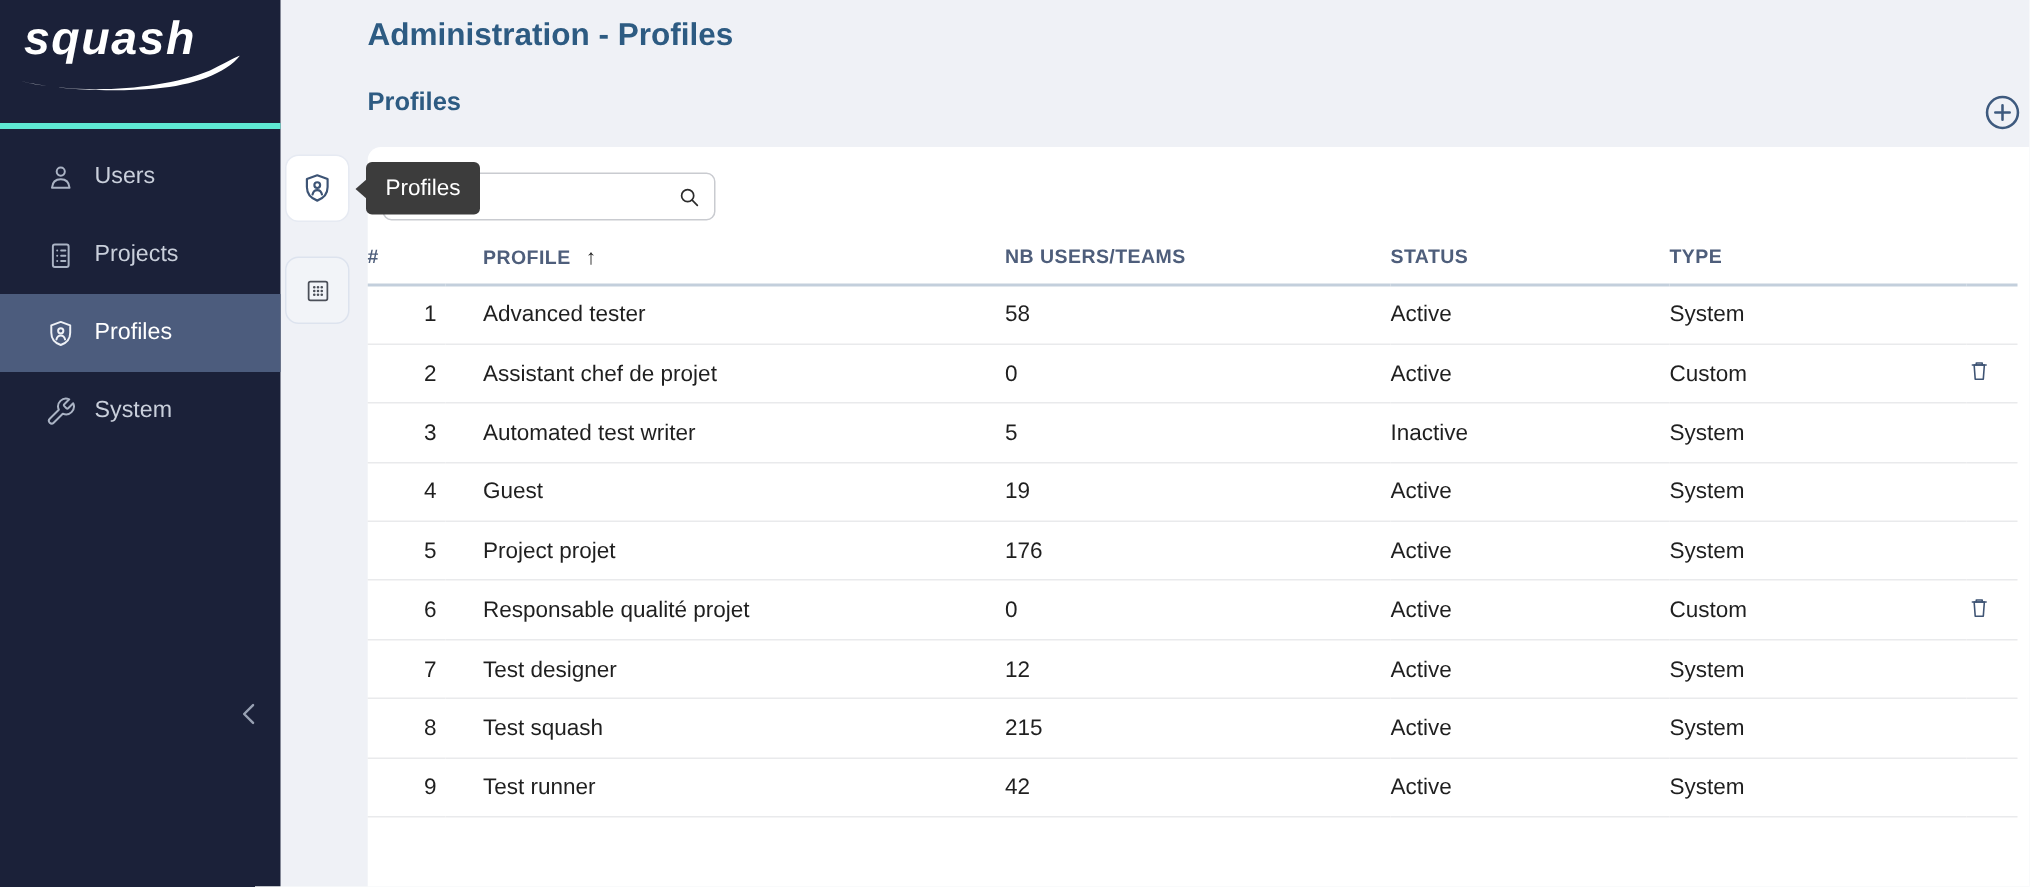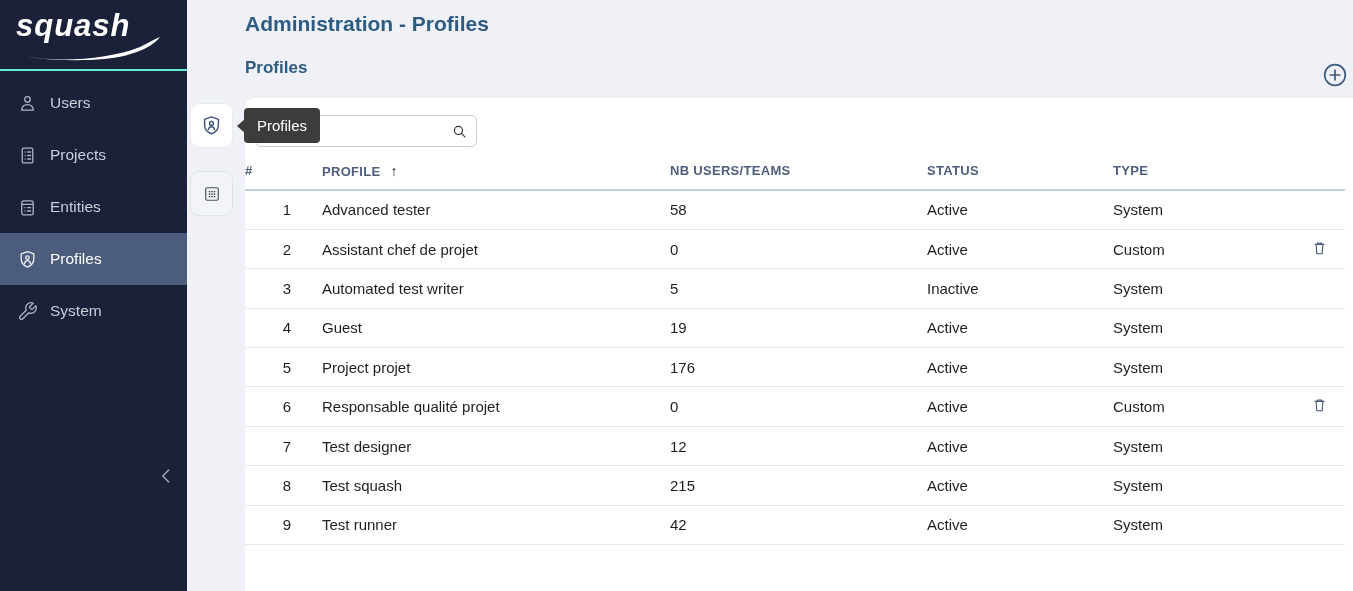--- a/index.html
+++ b/index.html
@@ -9,26 +9,26 @@
     --c-row_border:#e9eaec; --c-header_border:#c3cfdc; --c-body_text:#1f1f1f;
   }
   *{margin:0;padding:0;box-sizing:border-box;}
   html,body{width:1353px;height:591px;overflow:hidden;}
   body{font-family:"Liberation Sans","DejaVu Sans",sans-serif;background:var(--c-rail_bg);position:relative;}
   svg{display:block;}
   .ic svg{width:100%;height:100%;fill:none;stroke:currentColor;stroke-width:1.5;stroke-linecap:round;stroke-linejoin:round;}
 
   
   .sidebar{position:absolute;left:0;top:0;bottom:0;width:187px;background:var(--c-sidebar_bg);z-index:3;}
-  .logo{height:71px;position:relative;border-bottom:2px solid #5eead4;cursor:pointer;}
+  .logo{height:86px;position:relative;border-bottom:4px solid #5eead4;cursor:pointer;}
   .logo-text{position:absolute;left:16px;top:8px;color:#fff;font-size:31px;font-weight:bold;font-style:italic;letter-spacing:1px;}
   .logo-swoosh{position:absolute;left:10px;top:37px;width:152px;height:26px;}
   .logo-swoosh svg{width:100%;height:100%;}
   .nav{margin-top:6px;}
-  .nav-item{height:52px;display:flex;align-items:center;padding-left:17px;cursor:pointer;color:var(--c-sidebar_text);}
+  .nav-item{height:52px;display:flex;align-items:center;padding-left:30px;cursor:pointer;color:var(--c-sidebar_text);}
   .nav-item .nav-icon{width:21px;height:21px;color:#aab3c4;margin-right:12px;flex:none;}
   .nav-item .nav-label{font-size:15.5px;}
   .nav-item.active{background:var(--c-sidebar_active_bg);color:#fff;}
   .nav-item.active .nav-icon{color:#eef1f6;}
   .collapse-btn{position:absolute;right:8px;top:462px;width:26px;height:28px;color:#98a1b3;cursor:pointer;}
 
   
   .rail{position:absolute;left:187px;top:0;bottom:0;width:58px;background:var(--c-rail_bg);z-index:2;}
   .rail-btn{position:absolute;left:3px;width:43px;height:45px;border-radius:9px;display:flex;align-items:center;justify-content:center;cursor:pointer;}
   .rail-btn-profiles{top:103px;background:#fff;border:1px solid #e6eaf2;color:var(--c-accent_icon);}
@@ -89,29 +89,20 @@
     <span class="nav-label">Users</span>
   </div>
       <div class="nav-item">
     <span class="nav-icon ic">
           <svg viewBox="0 0 24 24">
             <rect x="6" y="3.5" width="12" height="17" rx="1.5"></rect>
             <path d="M9.3 8h.01M12.3 8h3.2M9.3 12h.01M12.3 12h3.2M9.3 16h.01M12.3 16h3.2"></path>
           </svg>
         </span>
     <span class="nav-label">Projects</span>
-  </div>
-      <div class="nav-item">
-    <span class="nav-icon ic">
-          <svg viewBox="0 0 24 24">
-            <rect x="5.5" y="4.5" width="13" height="16" rx="2"></rect>
-            <path d="M5.5 8.5h13M9 12.2h.01M12 12.2h3.5M9 16h.01M12 16h3.5"></path>
-          </svg>
-        </span>
-    <span class="nav-label">Entities</span>
   </div>
       <div class="nav-item active">
     <span class="nav-icon ic">
           <svg viewBox="0 0 24 24">
             <path d="M12 3l7.2 2.6v5.6c0 4.6-3 7.9-7.2 9.4-4.2-1.5-7.2-4.8-7.2-9.4V5.6z"></path>
             <circle cx="12" cy="9.8" r="2"></circle>
             <path d="M8.7 16.3c.5-2 1.7-3 3.3-3s2.8 1 3.3 3"></path>
           </svg>
         </span>
     <span class="nav-label">Profiles</span>

